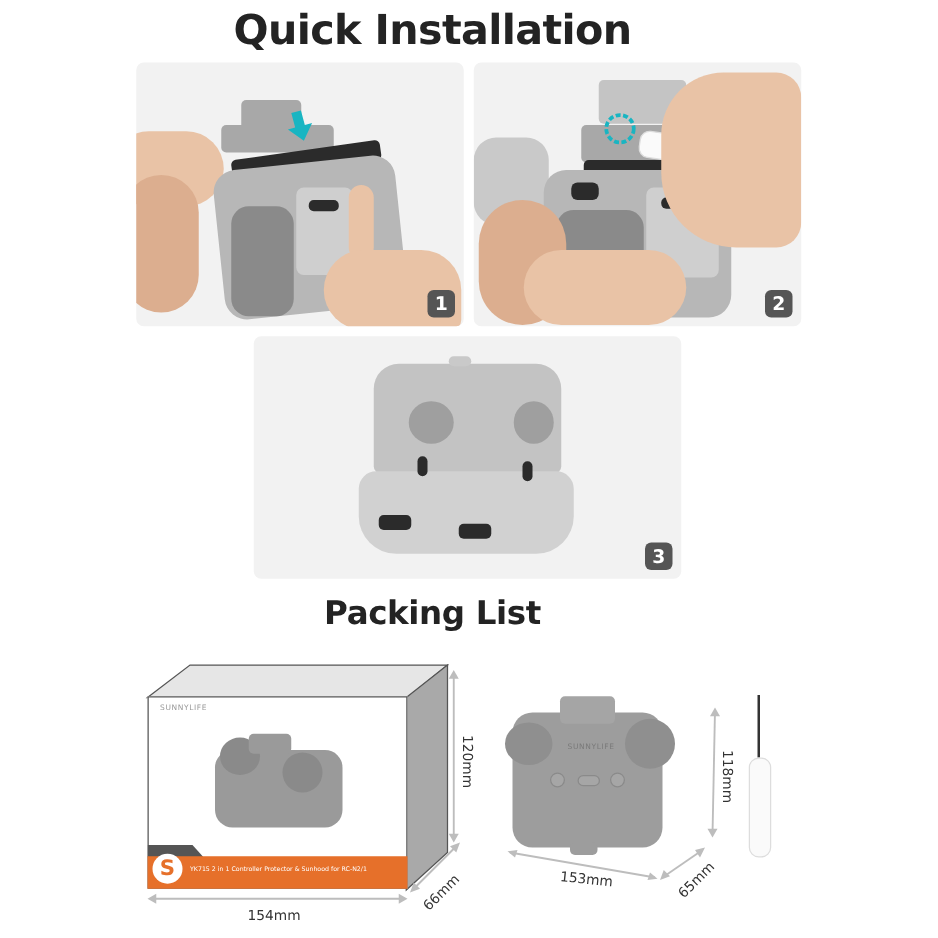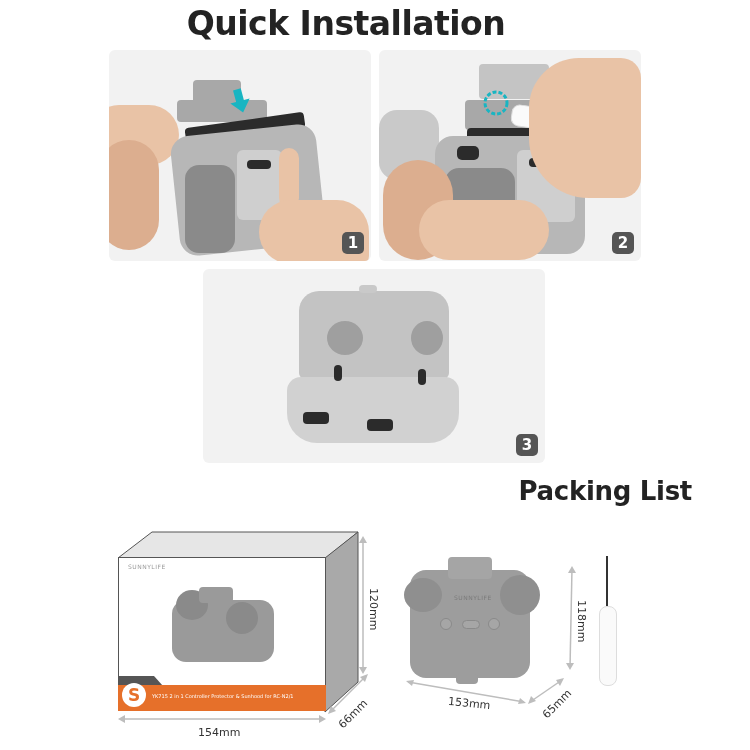--- a/index.html
+++ b/index.html
@@ -1,21 +1,21 @@
 <!DOCTYPE html>
 <html><head>
 <meta charset="utf-8">
 <style>
   * { box-sizing: border-box; margin: 0; padding: 0; }
   html, body { width: 750px; height: 750px; background: #ffffff; overflow: hidden; }
   body { position: relative; font-family: "DejaVu Sans", sans-serif; color: #222; }
 
   .heading { position: absolute; left: 0; width: 692px; text-align: center; font-weight: bold; color: #232323; }
   .h-quick { top: 4px; font-size: 33px; letter-spacing: -0.5px; }
-  .h-pack { top: 476px; font-size: 26px; letter-spacing: -0.3px; text-align: right; }
+  .h-pack { top: 476px; font-size: 26px; letter-spacing: -0.3px; }
 
   .panel { position: absolute; background: #f2f2f2; border-radius: 6px; overflow: hidden; }
   .p1 { left: 109px; top: 50px; width: 262px; height: 211px; }
   .p2 { left: 379px; top: 50px; width: 262px; height: 211px; }
   .p3 { left: 203px; top: 269px; width: 342px; height: 194px; }
 
   .step-badge {
     position: absolute; width: 22px; height: 22px; border-radius: 5px;
     background: #555; color: #fff; font-weight: bold; font-size: 15px;
     text-align: center; line-height: 22px; font-family: "DejaVu Sans", sans-serif;

